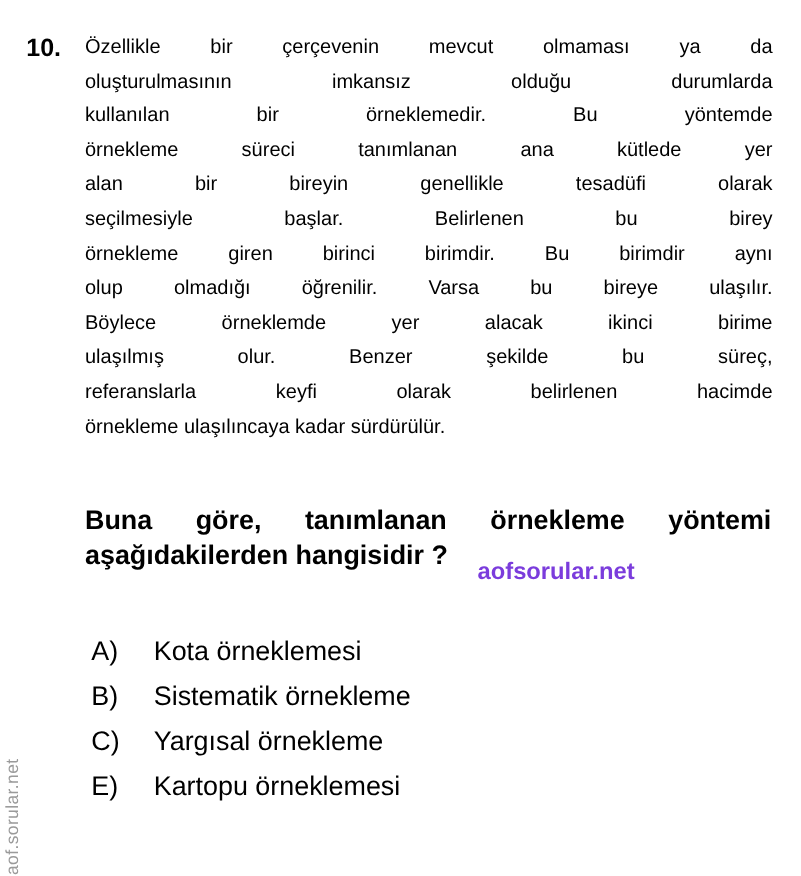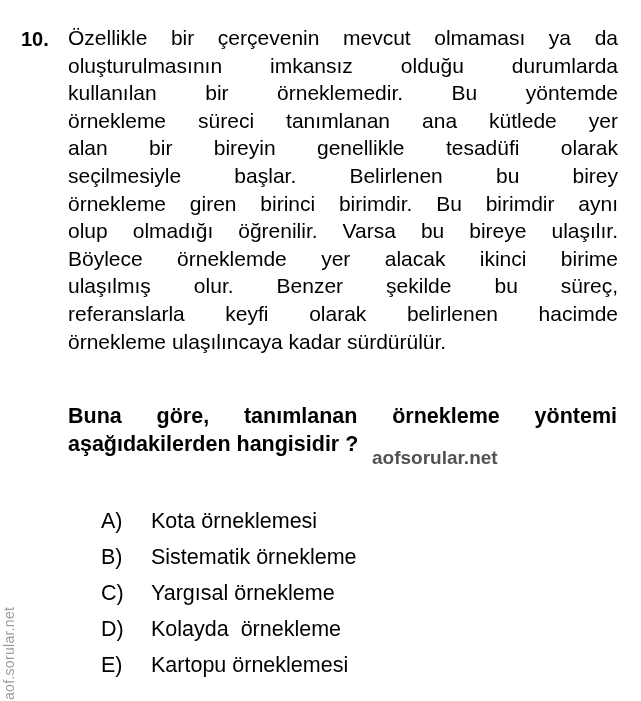--- a/index.html
+++ b/index.html
@@ -26,21 +26,21 @@
     .stem {
       position: absolute;
       left: 68px;
       top: 24px;
       width: 550px;
     }
     .stem-line {
       display: block;
       height: 27.6px;
       line-height: 27.6px;
-      font-size: 21px;
+      font-size: 16px;
       white-space: nowrap;
       text-align: justify;
       text-align-last: justify;
     }
     .stem-line.last {
       text-align-last: left;
     }
     .prompt {
       position: absolute;
       left: 68px;
@@ -57,21 +57,20 @@
       text-align: justify;
       text-align-last: justify;
     }
     .prompt-line.last {
       text-align-last: left;
     }
     .options {
       position: absolute;
       left: 73px;
       top: 505px;
-      margin-left: 28px;
     }
     .option {
       position: relative;
       height: 36px;
       line-height: 32px;
       font-size: 21.5px;
       white-space: nowrap;
     }
     .option-letter {
       display: inline-block;
@@ -86,25 +85,25 @@
       top: 700px;
       transform-origin: 0 0;
       transform: rotate(-90deg);
       font-size: 14px;
       color: #9a9a9a;
       white-space: nowrap;
       letter-spacing: 0.3px;
     }
     .wm-inline {
       position: absolute;
-      left: 372px;
+      left: 382px;
       top: 447px;
       font-size: 19px;
       font-weight: bold;
-      color: #404040;
+      color: #6d28d9;
       white-space: nowrap;
       opacity: 0.9;
       pointer-events: none;
     }
   </style>
 </head>
 <body>
 
 <div class="qnum">10.</div>
 
@@ -134,20 +133,17 @@
   <div class="option">
     <span class="option-letter">A)</span><span class="option-text">Kota örneklemesi</span>
   </div>
   <div class="option">
     <span class="option-letter">B)</span><span class="option-text">Sistematik örnekleme</span>
   </div>
   <div class="option">
     <span class="option-letter">C)</span><span class="option-text">Yargısal örnekleme</span>
   </div>
   <div class="option">
-    <span class="option-letter">D)</span><span class="option-text" style="white-space: pre;">Kolayda  örnekleme</span>
-  </div>
-  <div class="option">
     <span class="option-letter">E)</span><span class="option-text">Kartopu örneklemesi</span>
   </div>
 </div>
 
 <div class="wm-vertical">aof.sorular.net</div>
 
 </body></html>

